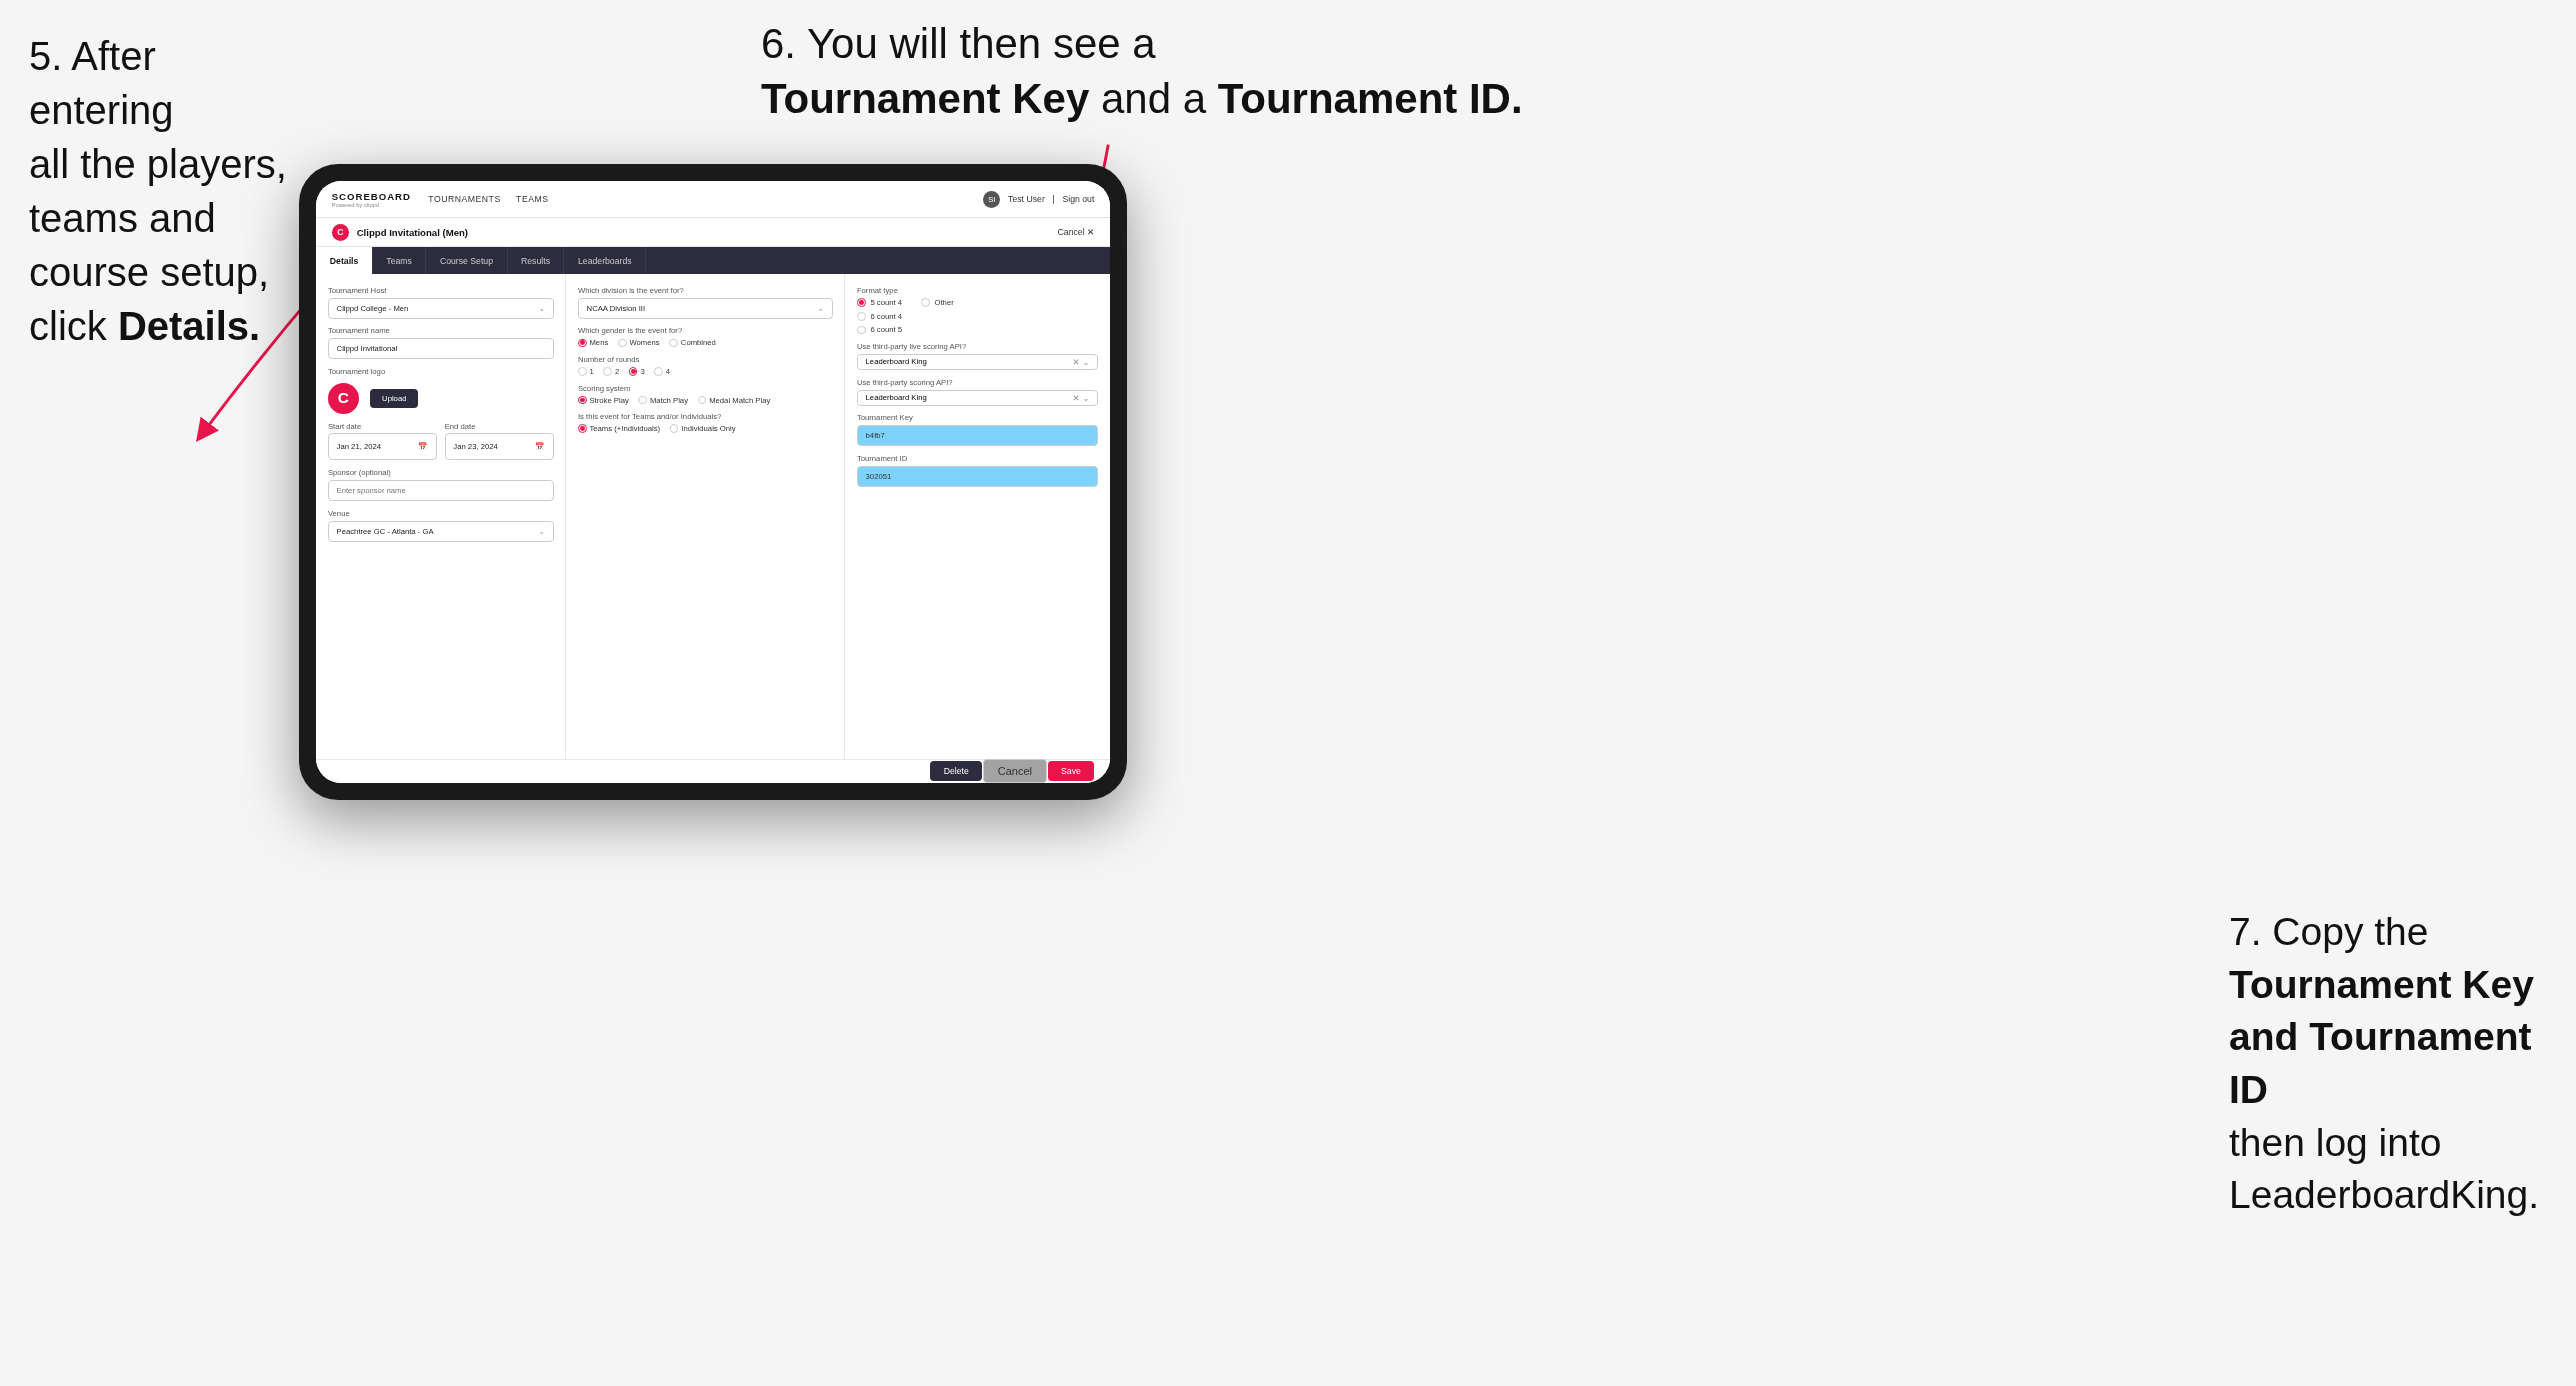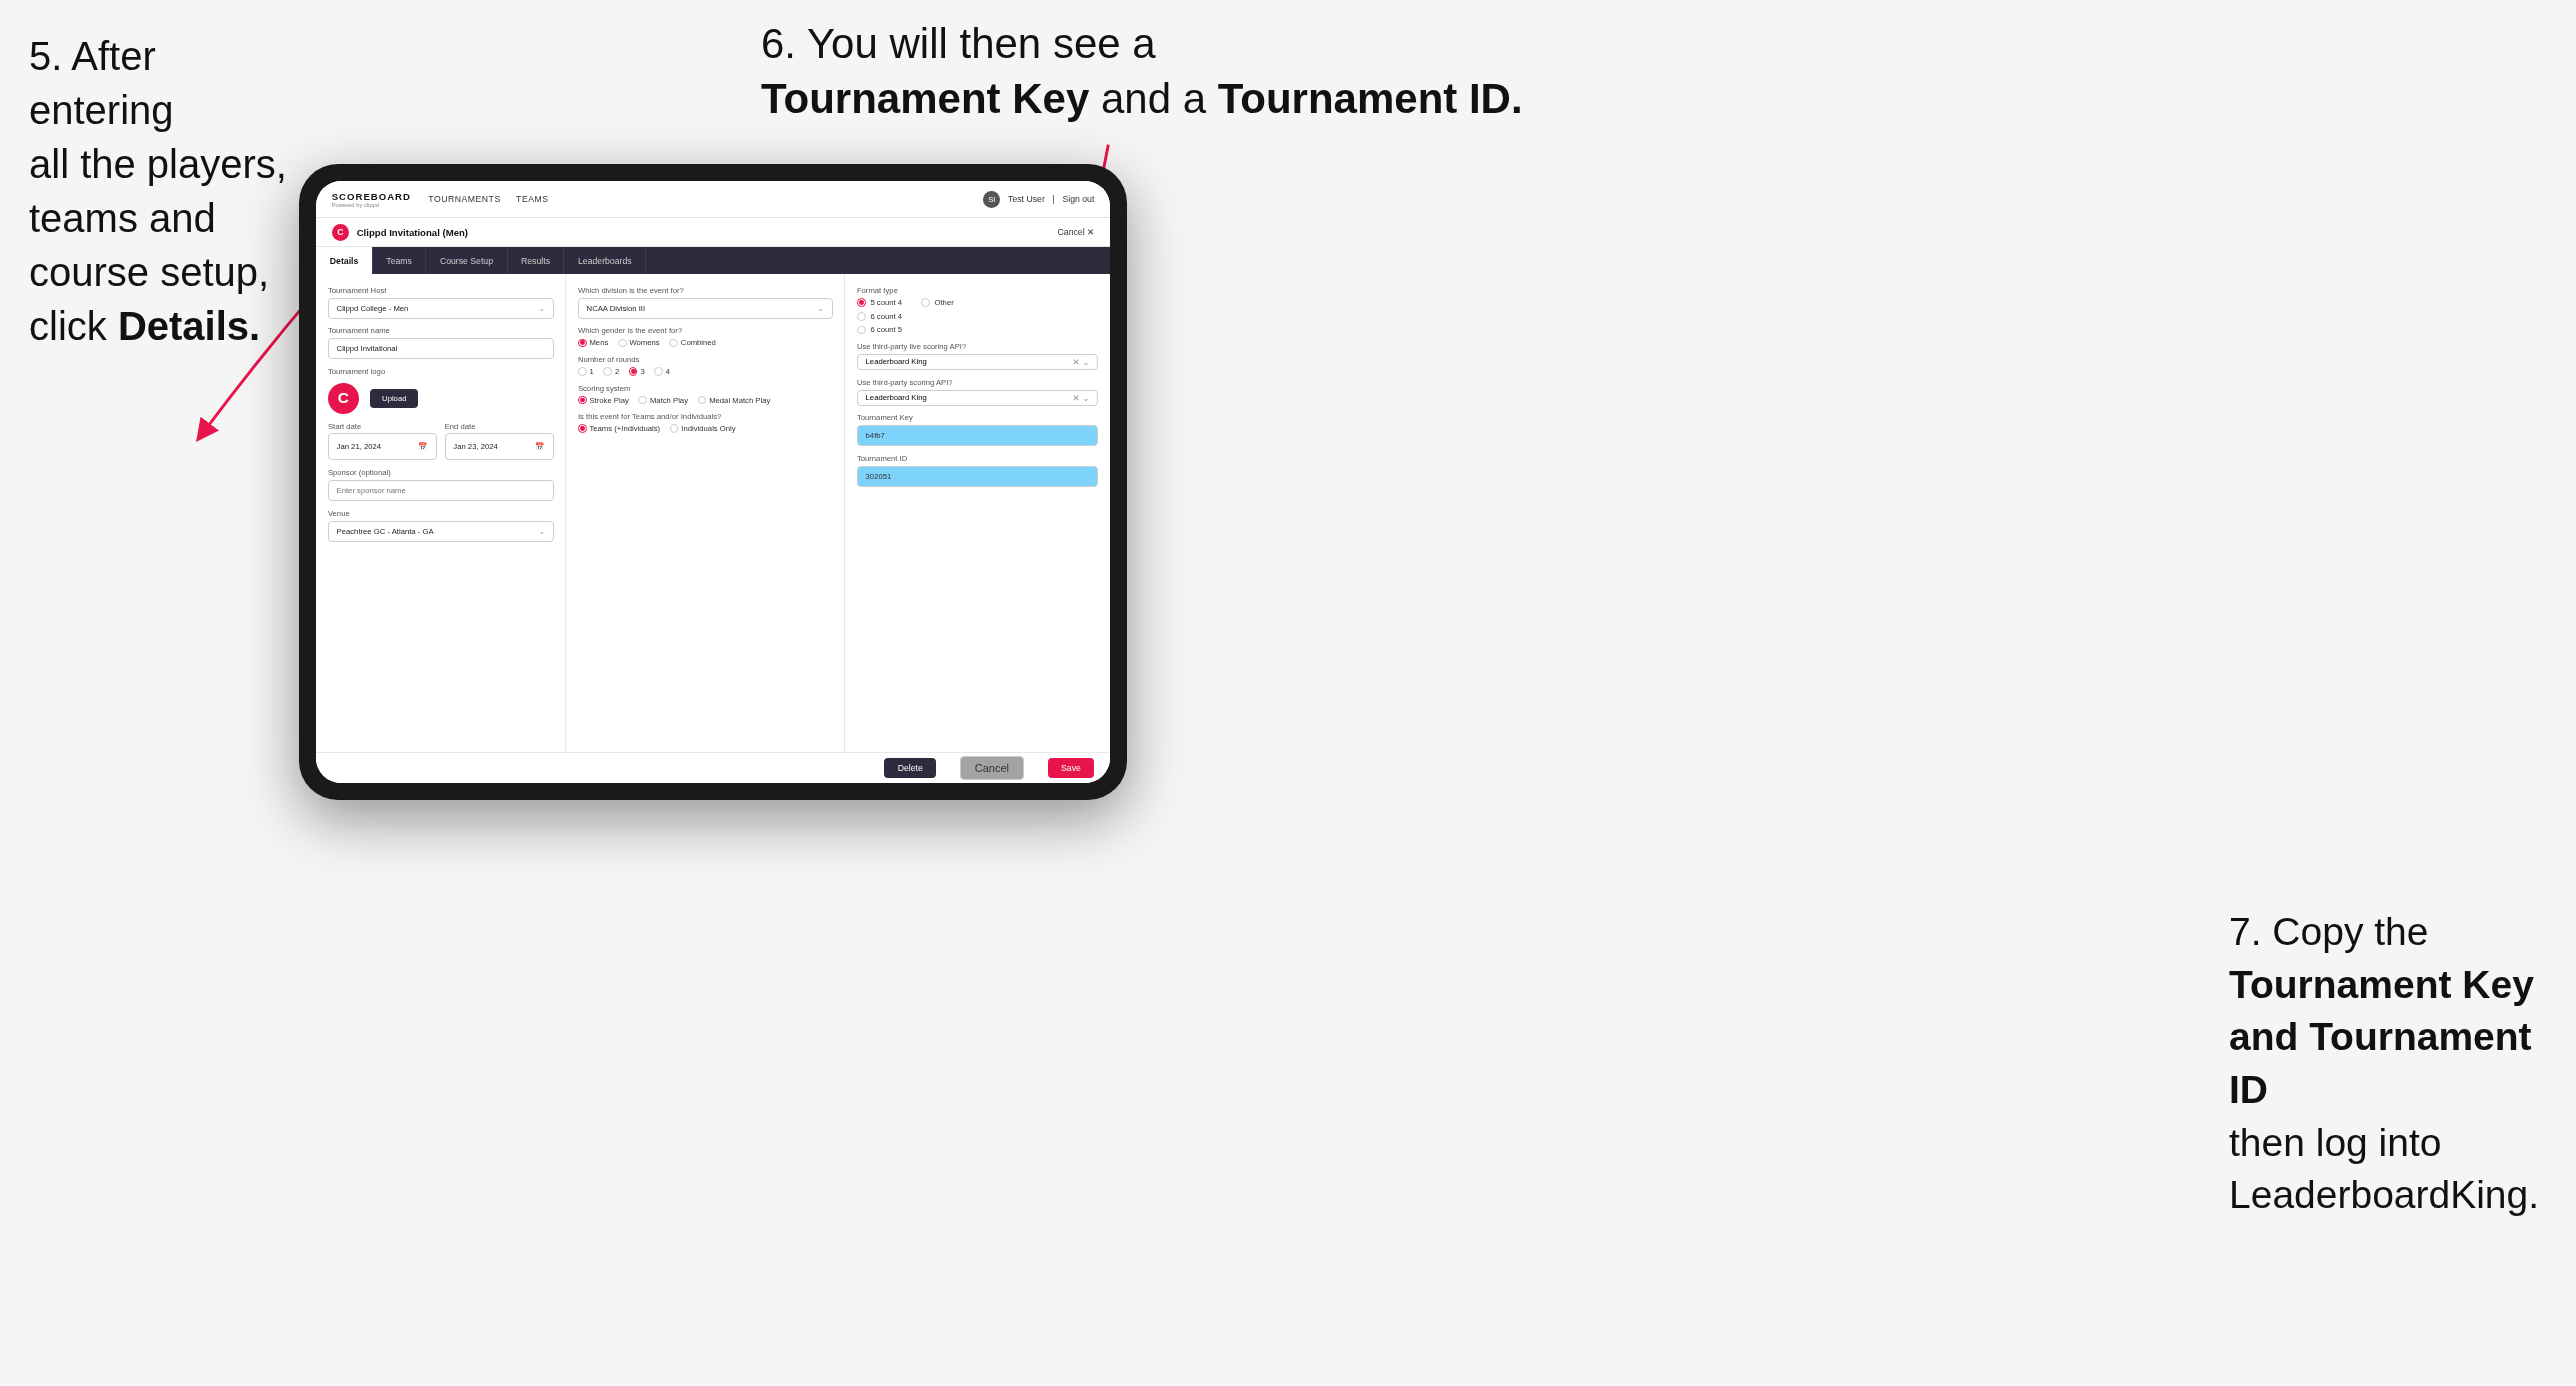--- a/index.html
+++ b/index.html
@@ -365,26 +365,26 @@
       display: flex;
       align-items: center;
       background: #7dd3fc;
       color: #333;
     }
 
     
     .bottom-bar {
       background: #fff;
       border-top: 1px solid #e8e8e8;
-      height: 31px;
+      height: 24px;
       display: flex;
       align-items: center;
       justify-content: flex-end;
       padding: 0 15.4px;
-      gap: 24px;
+      gap: 1px;
       flex-shrink: 0;
     }
 
     .btn-delete {
       background: #2c2c3e;
       color: #fff;
       border: none;
       border-radius: 3.9px;
       padding: 4.8px 13.5px;
       font-size: 8.7px;

